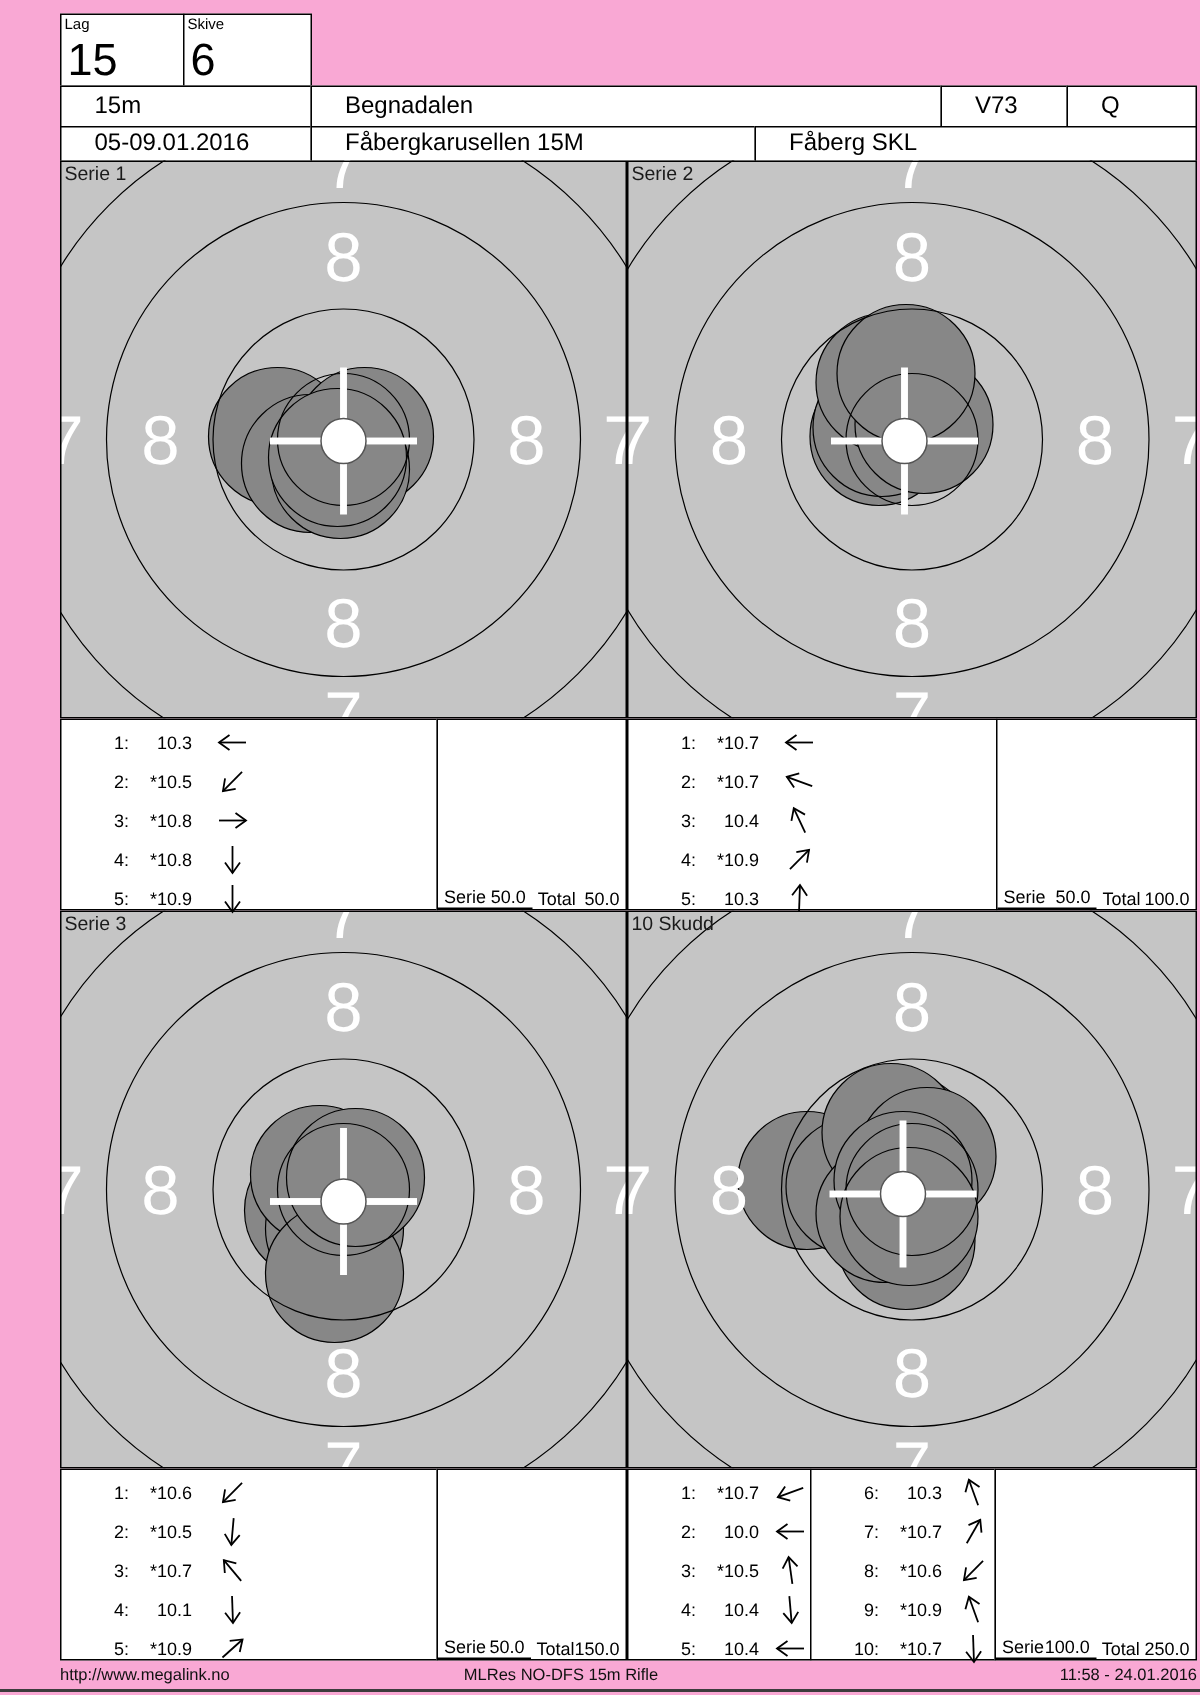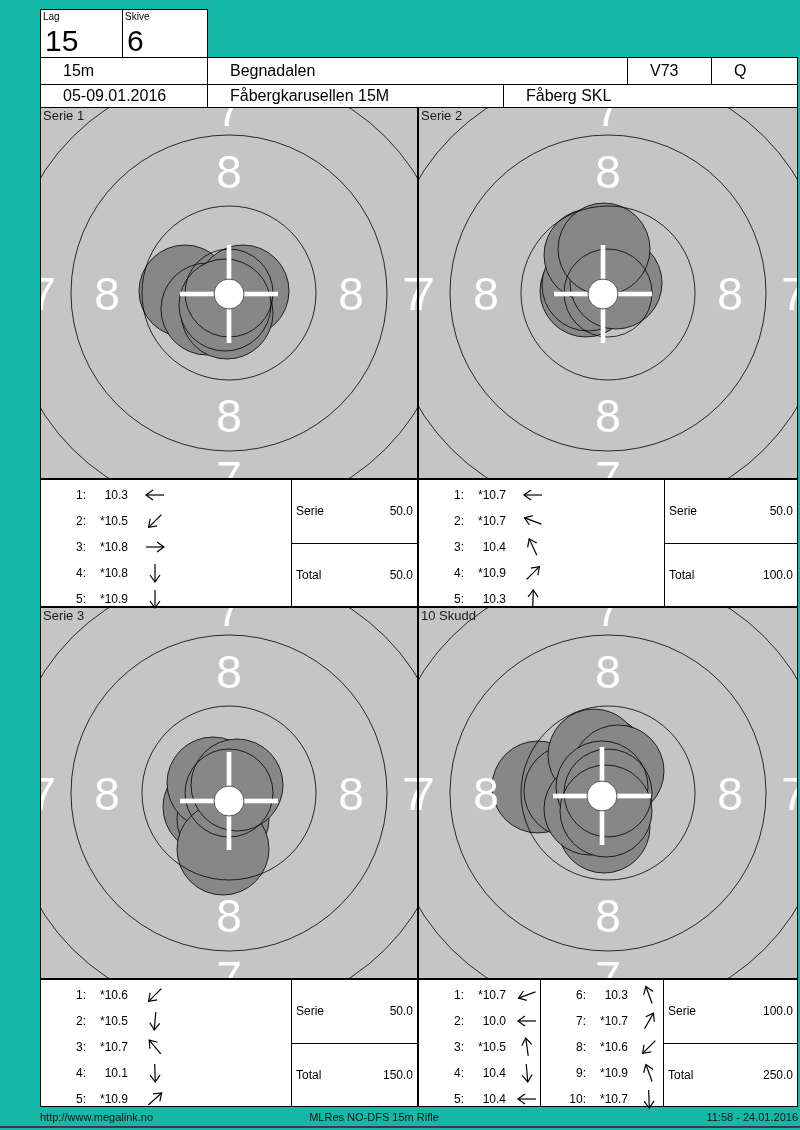--- a/index.html
+++ b/index.html
@@ -1,16 +1,16 @@
 <!DOCTYPE html>
 <html><head>
 <meta charset="utf-8">
 <style>
   html,body{margin:0;padding:0;background:#fff;}
-  .page{position:relative;width:800px;height:1130px;background:#14b8a6;
+  .page{position:relative;width:800px;height:1130px;background:#f9a8d4;
         font-family:"Liberation Sans",sans-serif;color:#000;overflow:hidden;}
   .cell{position:absolute;border:1px solid #000;box-sizing:border-box;background:#fff;}
   .small-label{font-size:10px;line-height:11px;padding:1px 0 0 2px;}
   .big-value{font-size:30px;line-height:30px;padding:4px 0 0 4px;}
   .name-cell{display:flex;align-items:flex-end;padding:0 0 3px 8px;font-size:31px;}
   .mid-cell{display:flex;align-items:center;padding-left:22px;font-size:16px;}
   
   #h-lag{left:40px;top:9px;width:83px;height:49px;}
   #h-skive{left:122px;top:9px;width:86px;height:49px;}
   #h-name{left:207px;top:9px;width:591px;height:49px;}
@@ -38,21 +38,21 @@
   .narrow .shot-arrow{margin-left:8px;}
   #t0-shots{left:40px;top:479px;width:252px;height:128px;}
   #t0-box{left:291px;top:479px;width:127px;height:128px;}
   #t1-shots{left:418px;top:479px;width:247px;height:128px;}
   #t1-box{left:664px;top:479px;width:134px;height:128px;}
   #t2-shots{left:40px;top:979px;width:252px;height:128px;}
   #t2-box{left:291px;top:979px;width:127px;height:128px;}
   #t3-shots-a{left:418px;top:979px;width:123px;height:128px;}
   #t3-shots-b{left:540px;top:979px;width:124px;height:128px;}
   #t3-box{left:663px;top:979px;width:135px;height:128px;}
-  .sum-box{display:flex;flex-direction:column;}
+  .sum-box{display:flex;align-items:flex-end;}
   .sum-half{flex:1 1 0;display:flex;align-items:center;justify-content:space-between;
             padding:0 4px;font-size:12px;box-sizing:border-box;}
   .sum-half.first{border-bottom:1px solid #000;}
   
   .footer-text{position:absolute;font-size:11px;top:1111px;color:#111;}
   #f-left{left:40px;}
   #f-center{left:0;width:748px;text-align:center;}
   #f-right{right:2px;text-align:right;}
   .bottom-edge{position:absolute;left:0;top:1126px;width:800px;height:2px;background:#3c3c3c;}
 </style>

